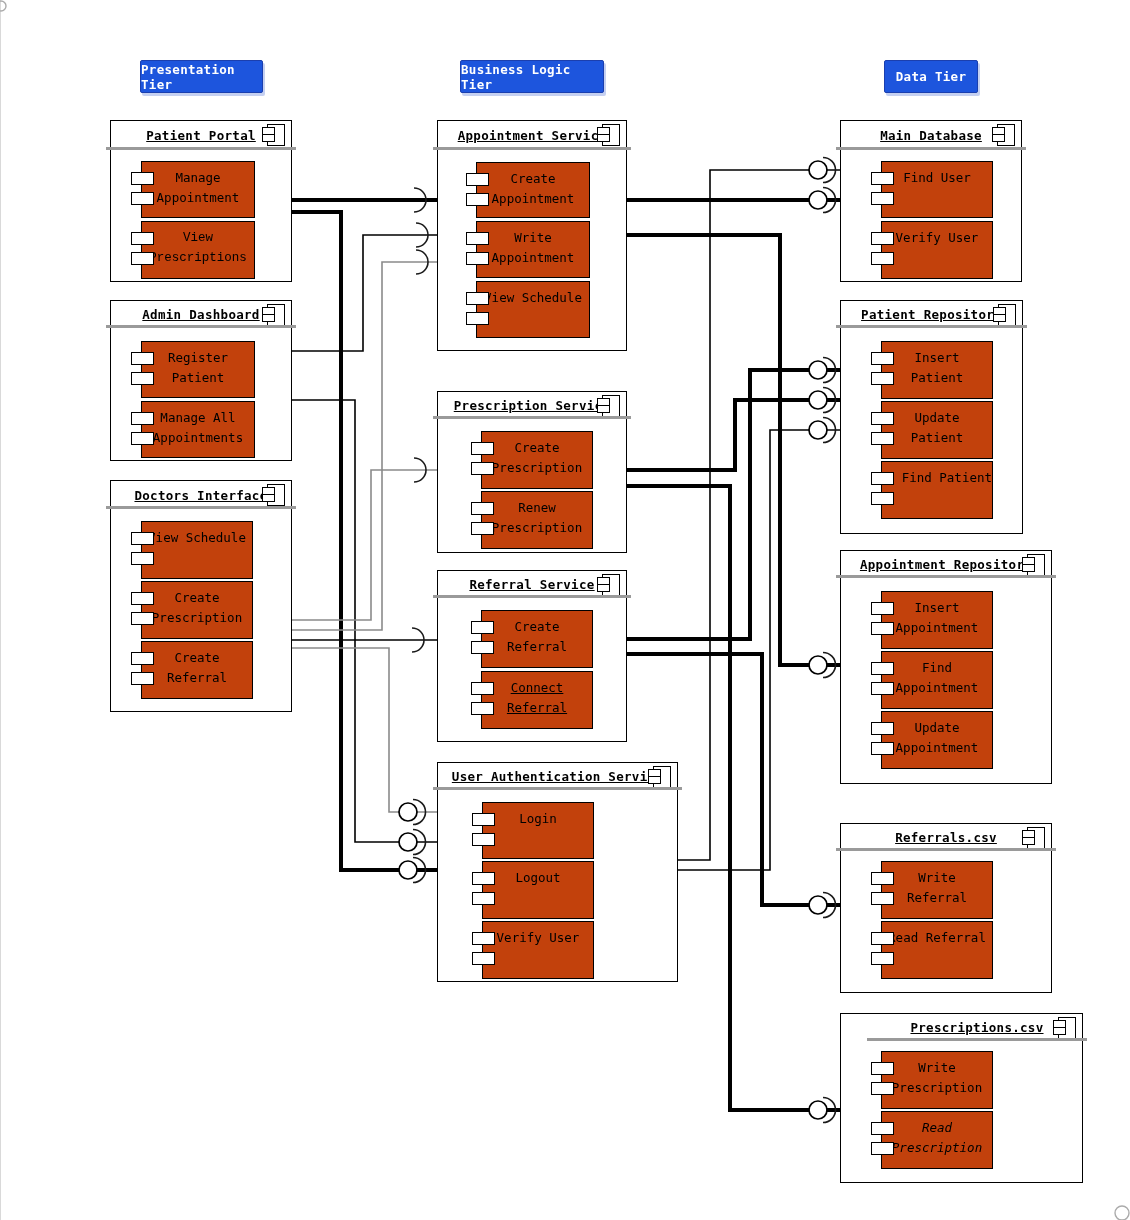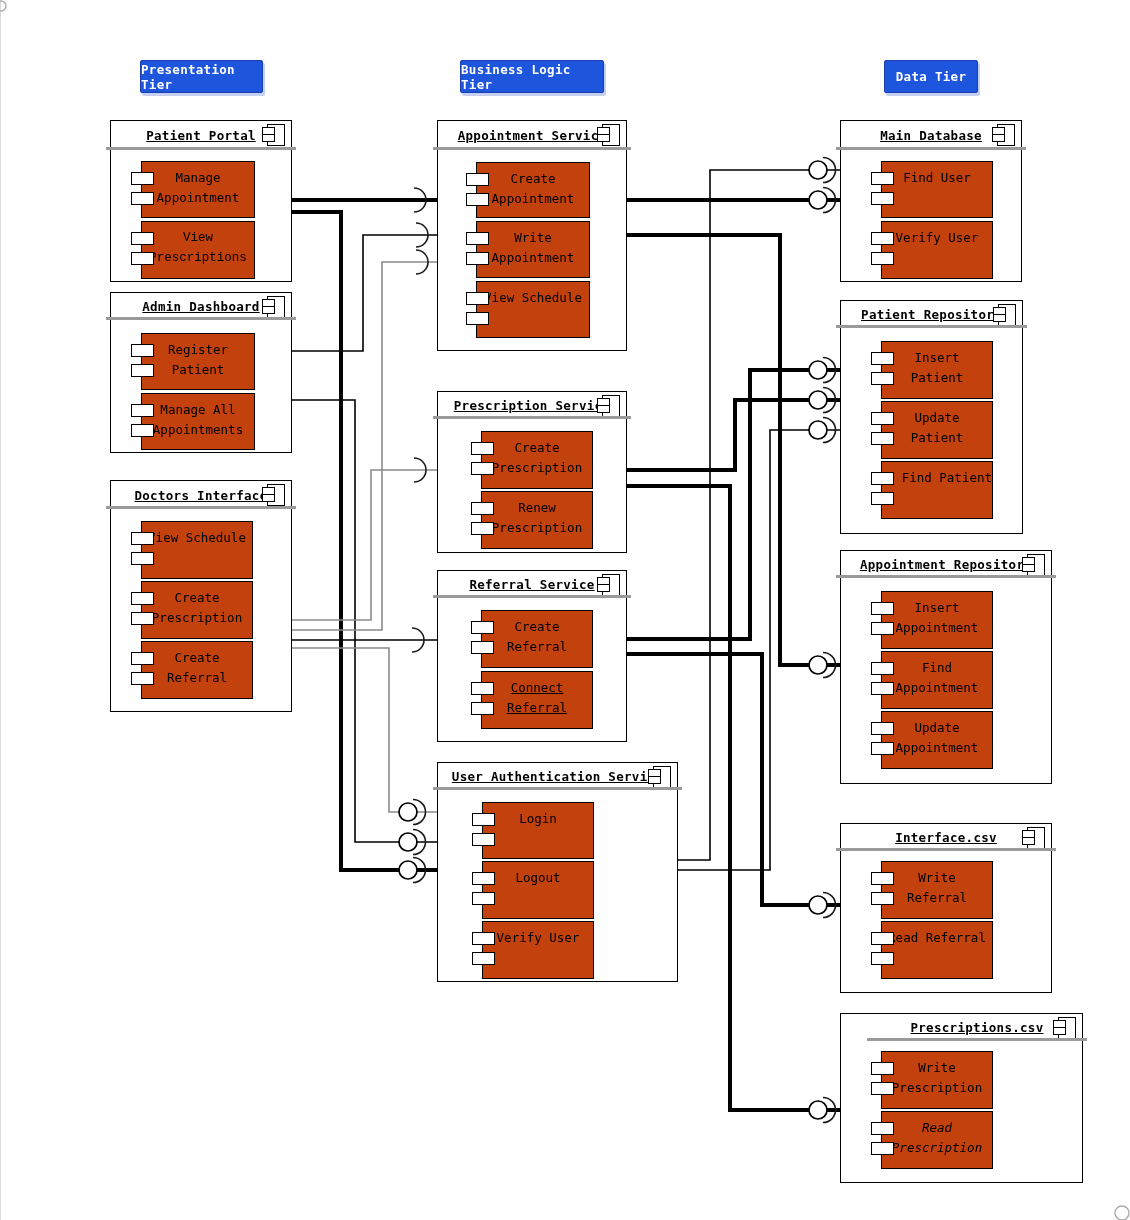--- a/index.html
+++ b/index.html
@@ -108,21 +108,21 @@
         <div class="lbl">Manage</div>
         <div class="lbl">Appointment</div>
       </div>
       <div class="sub" style="left: 30px; top: 100px; width: 112px; height: 50px; font-family: Liberation Mono, monospace;">
         <i class="tab ta"></i>
         <i class="tab tb"></i>
         <div class="lbl">View</div>
         <div class="lbl">Prescriptions</div>
       </div>
     </div>
-    <div class="comp" style="left: 110px; top: 292px; width: 180px; height: 159px;">
+    <div class="comp" style="left: 110px; top: 300px; width: 180px; height: 159px;">
       <div class="chead" style="height:27px">
         <span class="ctitle">Admin Dashboard</span>
         <span class="hicon">
           <i class="t1"></i>
           <i class="t2"></i>
         </span>
         <span class="crule"></span>
       </div>
       <div class="sub" style="left: 30px; top: 40px; width: 112px; height: 49px;">
         <i class="tab ta"></i>
@@ -330,21 +330,21 @@
       </div>
       <div class="sub" style="left: 40px; top: 160px; width: 110px; height: 50px;">
         <i class="tab ta"></i>
         <i class="tab tb"></i>
         <div class="lbl">Update</div>
         <div class="lbl">Appointment</div>
       </div>
     </div>
     <div class="comp" style="left: 840px; top: 823px; width: 210px; height: 168px;">
       <div class="chead" style="height:27px">
-        <span class="ctitle">Interface.csv</span>
+        <span class="ctitle">Referrals.csv</span>
         <span class="hicon">
           <i class="t1"></i>
           <i class="t2"></i>
         </span>
         <span class="crule"></span>
       </div>
       <div class="sub" style="left: 40px; top: 37px; width: 110px; height: 50px;">
         <i class="tab ta"></i>
         <i class="tab tb"></i>
         <div class="lbl">Write</div>

